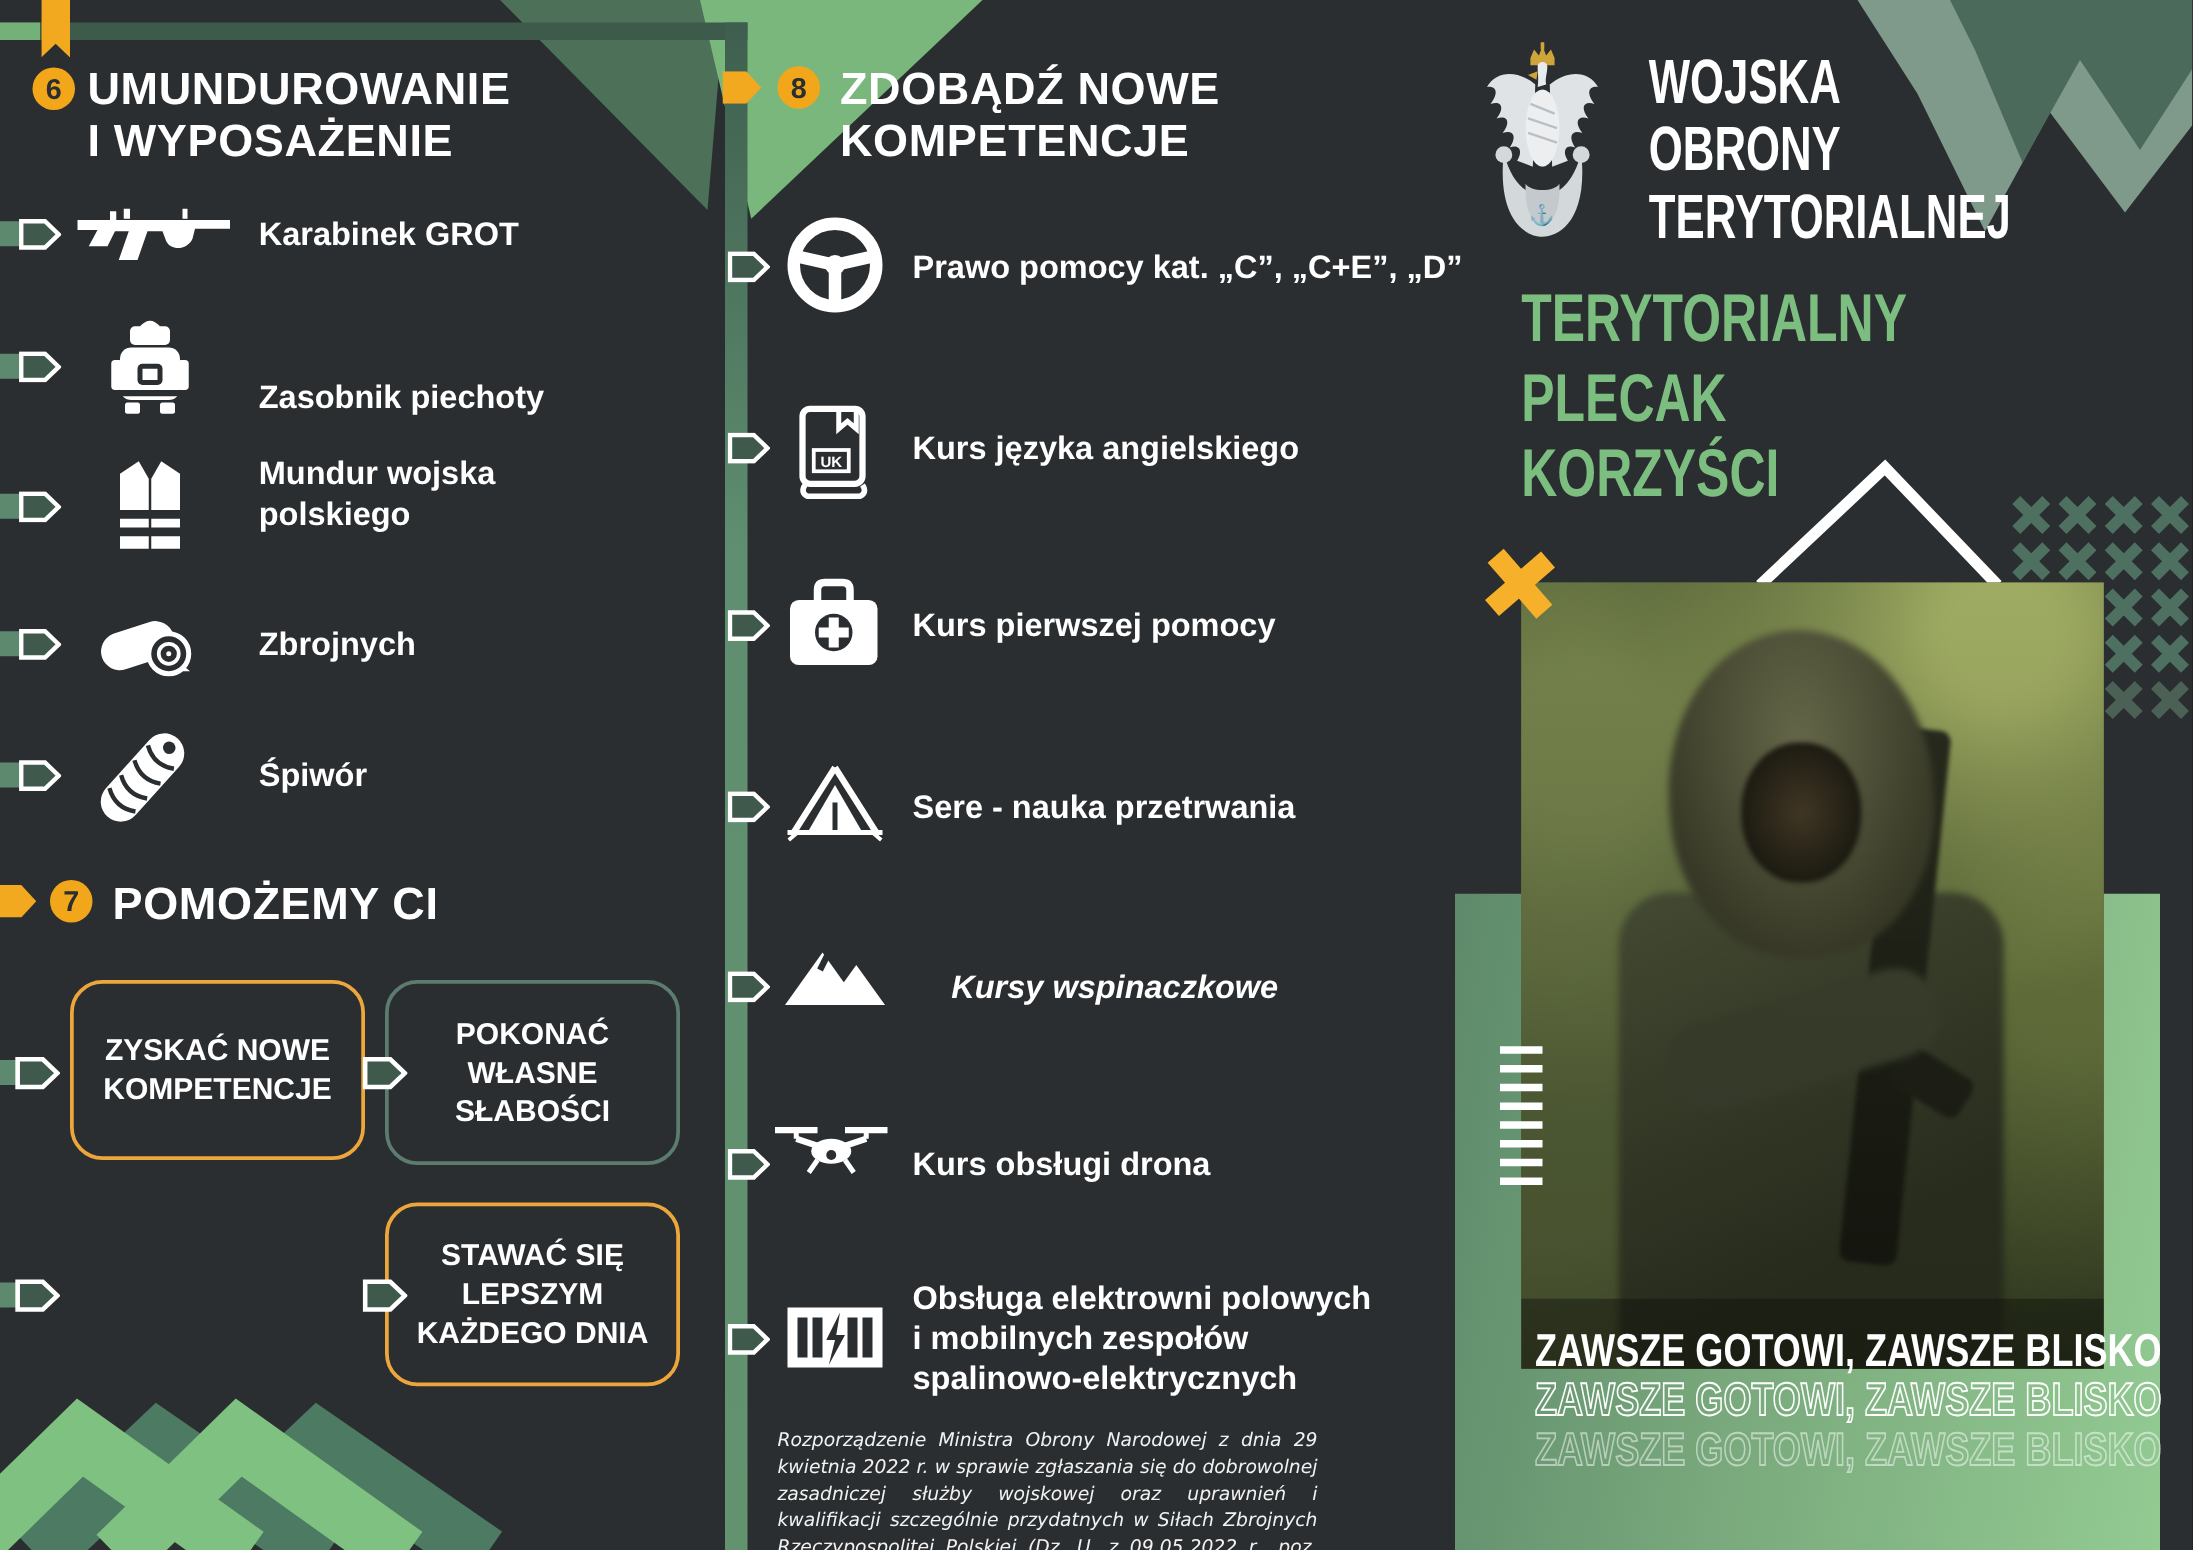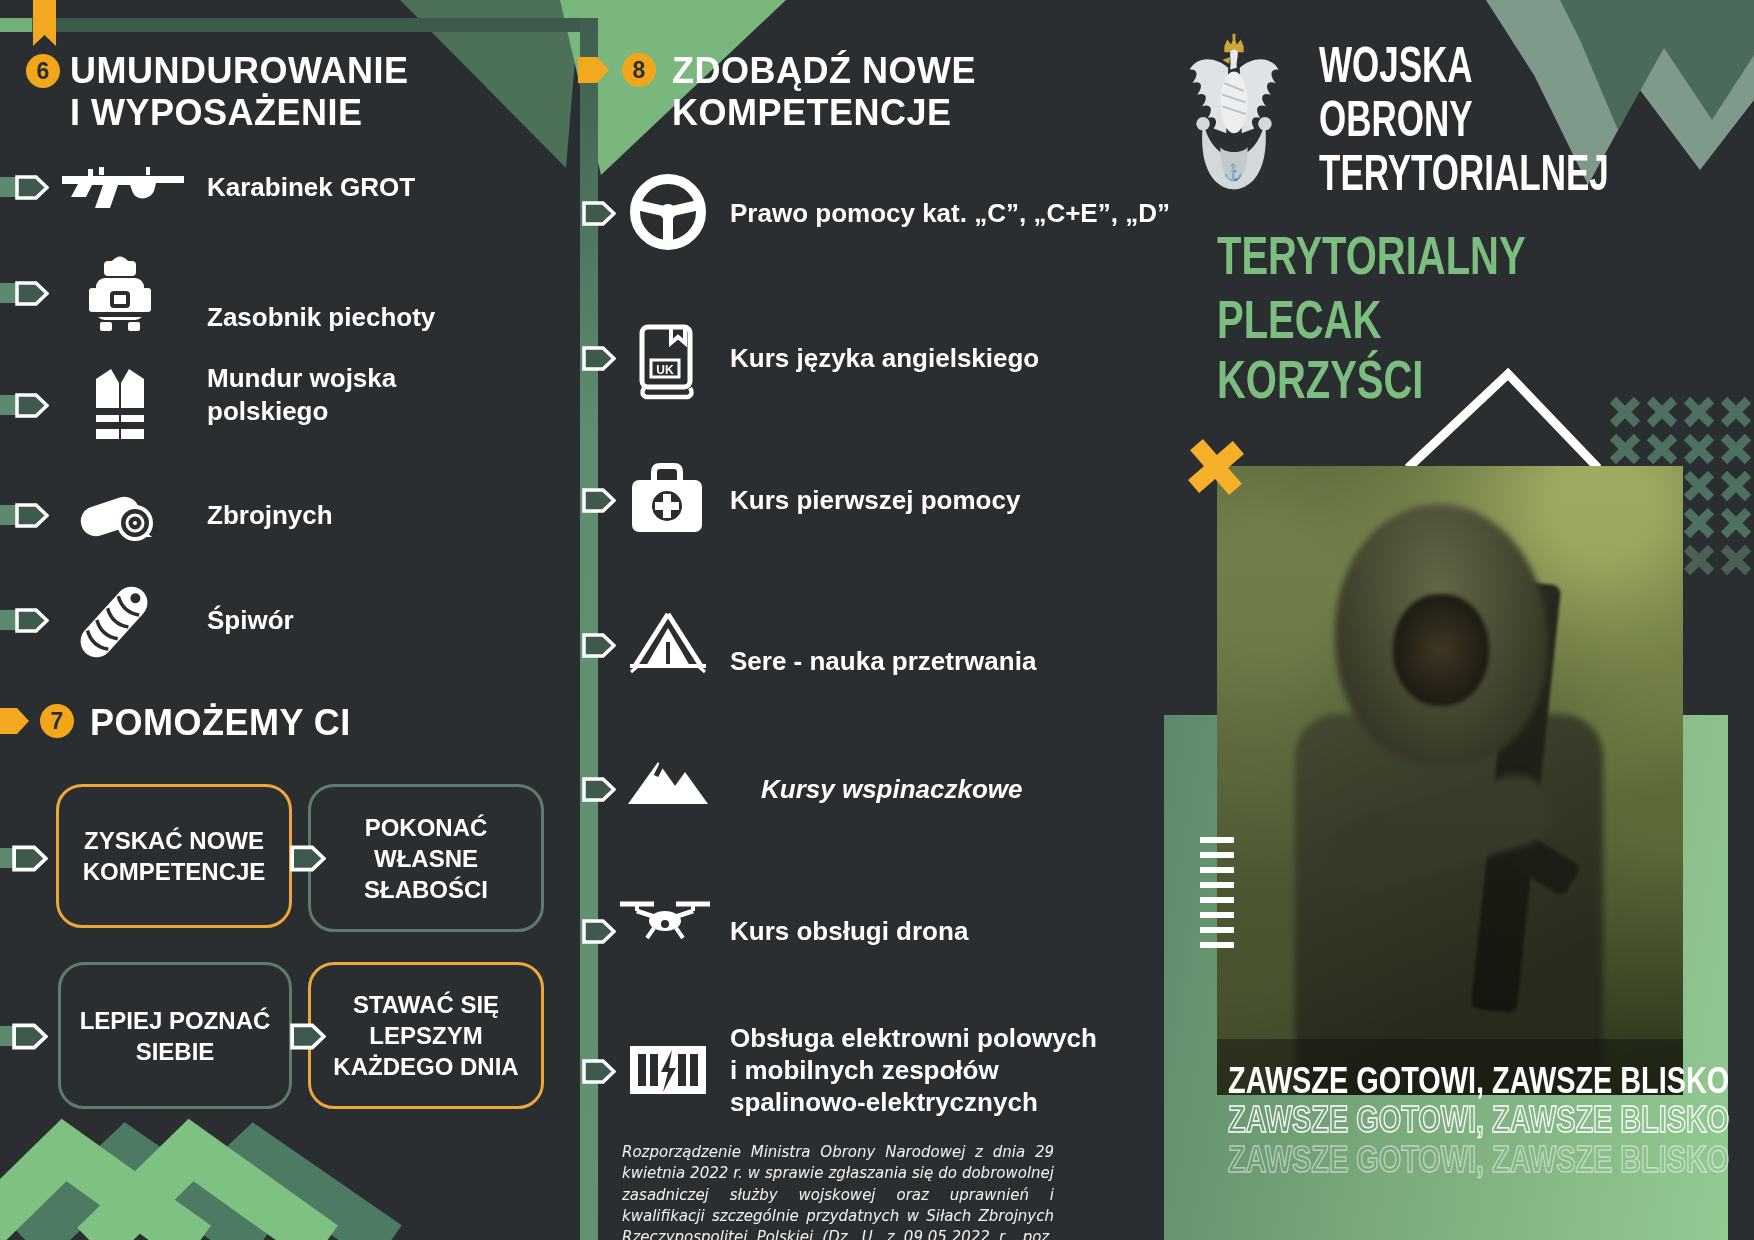--- a/index.html
+++ b/index.html
@@ -191,21 +191,20 @@
   <div class="abs item-label" style="left:207px;top:604px;">Śpiwór</div>
 
   <svg class="abs" style="left:0;top:708px;" width="29" height="26" viewBox="0 0 29 26">
       <path d="M0 0h17l12 13L17 26H0z" fill="#f2a81f"></path>
     </svg>
   <div class="abs badge" style="left:40px;top:704px;">7</div>
   <div class="abs sec-title" style="left:90px;top:702px;">POMOŻEMY CI</div>
 
   <div class="abs hbox yellow" style="left:56px;top:784px;width:236px;height:144px;">ZYSKAĆ NOWE KOMPETENCJE</div>
   <div class="abs hbox teal" style="left:308px;top:784px;width:236px;height:148px;">POKONAĆ WŁASNE SŁABOŚCI</div>
-  <div class="abs hbox teal" style="left:58px;top:962px;width:234px;height:147px;">LEPIEJ POZNAĆ SIEBIE</div>
   <div class="abs hbox yellow" style="left:308px;top:962px;width:236px;height:147px;">STAWAĆ SIĘ LEPSZYM KAŻDEGO DNIA</div>
 
   <div class="abs gbar" style="left:0;top:848px;width:16px;"></div>
   <svg class="abs" style="left:12px;top:845px;" width="36" height="27" viewBox="0 0 34 25">
       <path d="M2 2h19l11 10.5L21 23H2z" fill="#3f5a4c" stroke="#fff" stroke-width="3.5"></path>
     </svg>
   <svg class="abs" style="left:290px;top:845px;" width="36" height="27" viewBox="0 0 34 25">
       <path d="M2 2h19l11 10.5L21 23H2z" fill="#3f5a4c" stroke="#fff" stroke-width="3.5"></path>
     </svg>
   <div class="abs gbar" style="left:0;top:1026px;width:16px;"></div>
@@ -260,21 +259,21 @@
   <svg class="abs" style="left:582px;top:633px;" width="34" height="25" viewBox="0 0 34 25">
       <path d="M2 2h19l11 10.5L21 23H2z" fill="#3f5a4c" stroke="#fff" stroke-width="3.5"></path>
     </svg>
   <svg class="abs" style="left:628px;top:608px;" width="80" height="66" viewBox="0 0 80 66">
     <path d="M40 6 L7 58 M40 6 L73 58" stroke="#fff" stroke-width="5" fill="none"></path>
     <path d="M40 20 L18 58 H62 Z" fill="#fff"></path>
     <path d="M40 34 L40 58" stroke="#2b2e30" stroke-width="4"></path>
     <path d="M2 58 H78" stroke="#fff" stroke-width="4"></path>
     <path d="M10 58 L3 64 M70 58 L77 64" stroke="#fff" stroke-width="3"></path>
   </svg>
-  <div class="abs item-label" style="left:730px;top:629px;width:460px;margin-top:16px;">Sere - nauka przetrwania</div>
+  <div class="abs item-label" style="left:730px;top:629px;width:460px;">Sere - nauka przetrwania</div>
 
   <svg class="abs" style="left:582px;top:777px;" width="34" height="25" viewBox="0 0 34 25">
       <path d="M2 2h19l11 10.5L21 23H2z" fill="#3f5a4c" stroke="#fff" stroke-width="3.5"></path>
     </svg>
   <svg class="abs" style="left:626px;top:748px;" width="84" height="58" viewBox="0 0 84 58">
     <polygon points="2,56 32,14 62,56" fill="#fff"></polygon>
     <polygon points="36,56 59,24 82,56" fill="#fff"></polygon>
     <path d="M30 28 l7 -14" stroke="#2b2e30" stroke-width="5" fill="none"></path>
   </svg>
   <div class="abs item-label" style="left:761px;top:773px;width:460px;font-style:italic;">Kursy wspinaczkowe</div>

